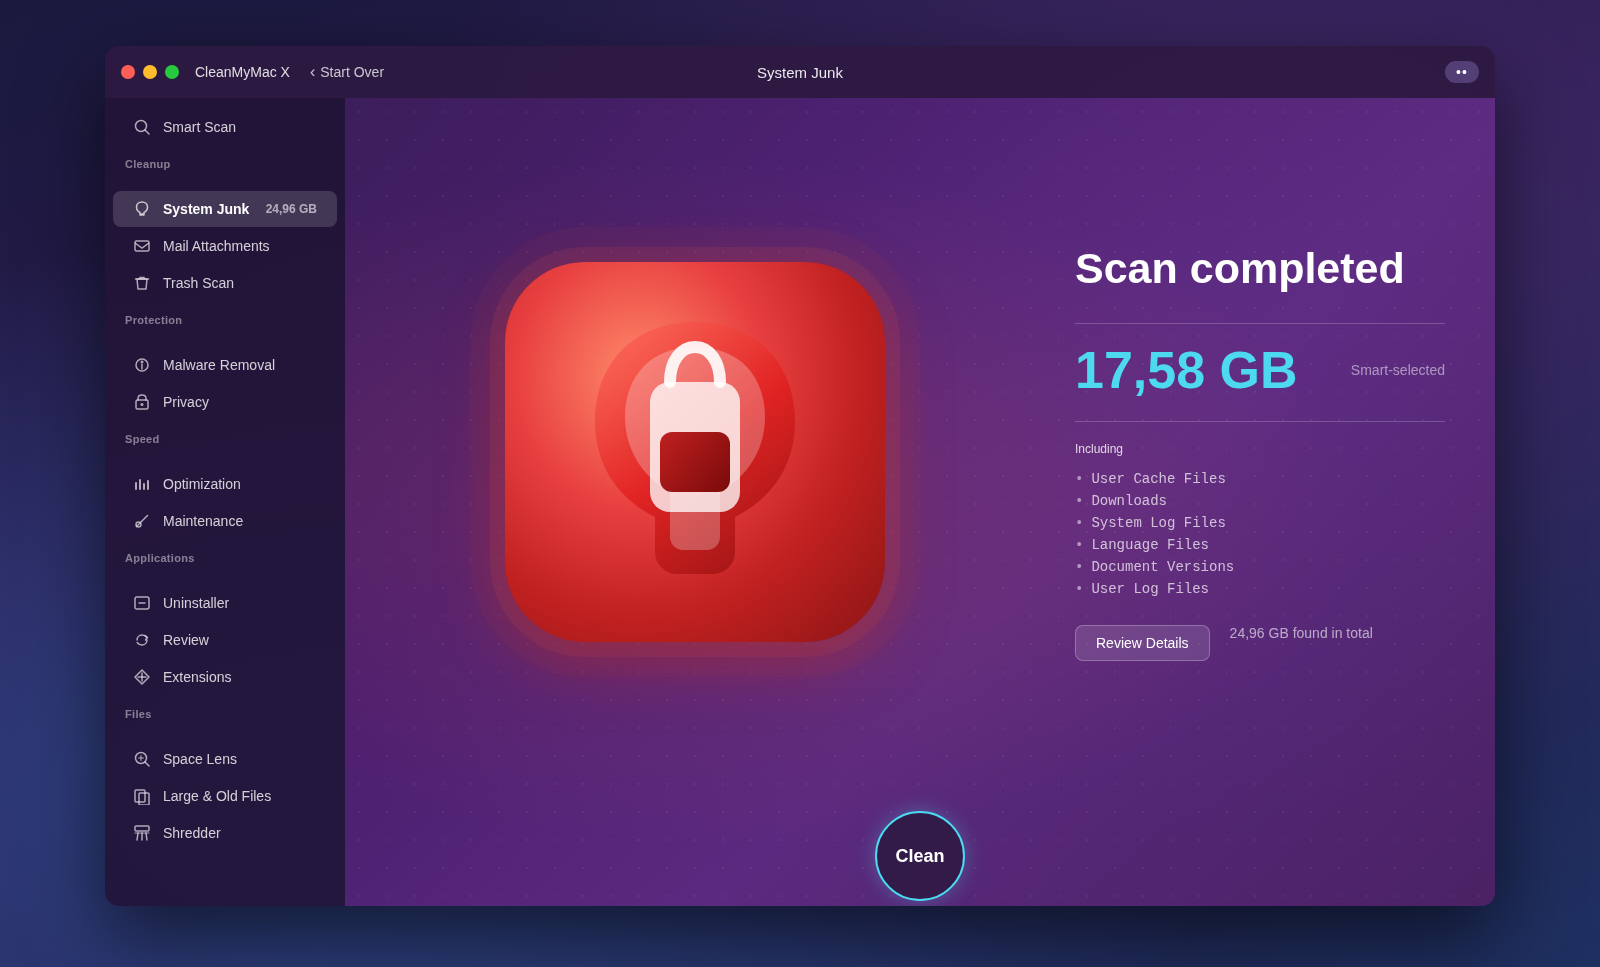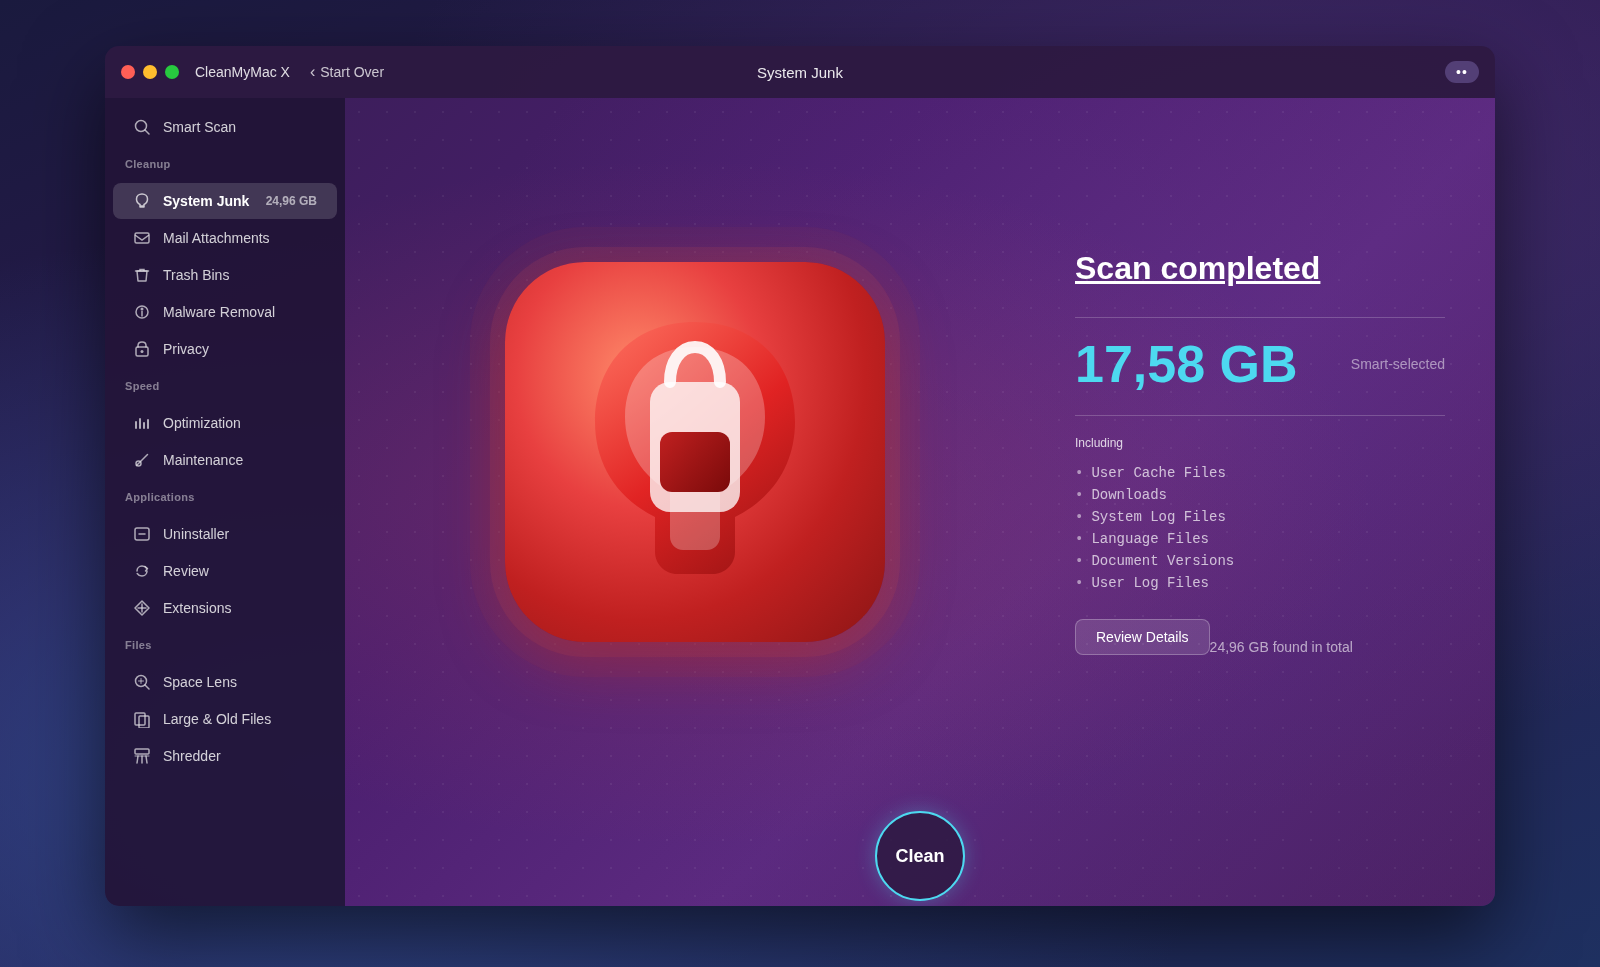--- a/index.html
+++ b/index.html
@@ -141,21 +141,21 @@
     .sidebar-item-badge {
       margin-left: auto;
       color: rgba(255,255,255,0.6);
       font-size: 12px;
     }
 
     .sidebar-section-label {
       color: rgba(255,255,255,0.45);
       font-size: 11px;
       font-weight: 600;
-      padding: 12px 20px 12px;
+      padding: 12px 20px 20px;
       text-transform: none;
       letter-spacing: 0.3px;
     }
 
     .sidebar-icon {
       width: 18px;
       height: 18px;
       display: flex;
       align-items: center;
       justify-content: center;
@@ -226,24 +226,23 @@
       width: 450px;
       flex-shrink: 0;
       padding: 40px 50px 40px 30px;
       display: flex;
       flex-direction: column;
       justify-content: center;
     }
 
     .scan-completed-title {
       color: white;
-      font-size: 32px;
+      font-size: 43px;
       font-weight: 700;
       margin-bottom: 30px;
-      text-decoration: underline;
     }
 
     .divider {
       height: 1px;
       background: rgba(255,255,255,0.2);
       margin-bottom: 20px;
     }
 
     .size-row {
       display: flex;
@@ -292,21 +291,22 @@
       gap: 8px;
     }
 
     .items-list li::before {
       content: '•';
       color: rgba(255,255,255,0.5);
     }
 
     .review-row {
       display: flex;
-      align-items: flex-end;
+      align-items: flex-start;
+      gap: 20px;
     }
 
     .review-btn {
       background: rgba(255,255,255,0.12);
       border: 1px solid rgba(255,255,255,0.25);
       color: white;
       padding: 9px 20px;
       border-radius: 8px;
       font-size: 14px;
       cursor: pointer;
@@ -419,23 +419,24 @@
       </div>
 
       <div class="sidebar-item">
         <div class="sidebar-icon">
           <svg width="18" height="18" viewBox="0 0 18 18" fill="none">
             <path d="M4 5H14L13 15H5L4 5Z" stroke="rgba(255,255,255,0.75)" stroke-width="1.5" fill="none" stroke-linejoin="round"></path>
             <line x1="2.5" y1="5" x2="15.5" y2="5" stroke="rgba(255,255,255,0.75)" stroke-width="1.5" stroke-linecap="round"></line>
             <path d="M7 5V3.5H11V5" stroke="rgba(255,255,255,0.75)" stroke-width="1.5" fill="none"></path>
           </svg>
         </div>
-        <span>Trash Bins</span>
-      </div>
-
+        <span>Trash Scan</span>
+      </div>
+
+      <div class="sidebar-section-label">Protection</div>
 
       <div class="sidebar-item">
         <div class="sidebar-icon">
           <svg width="18" height="18" viewBox="0 0 18 18" fill="none">
             <circle cx="9" cy="9" r="6" stroke="rgba(255,255,255,0.75)" stroke-width="1.5" fill="none"></circle>
             <circle cx="9" cy="6" r="1.5" fill="rgba(255,255,255,0.75)"></circle>
             <line x1="9" y1="8.5" x2="9" y2="13" stroke="rgba(255,255,255,0.75)" stroke-width="1.5" stroke-linecap="round"></line>
           </svg>
         </div>
         <span>Malware Removal</span>

